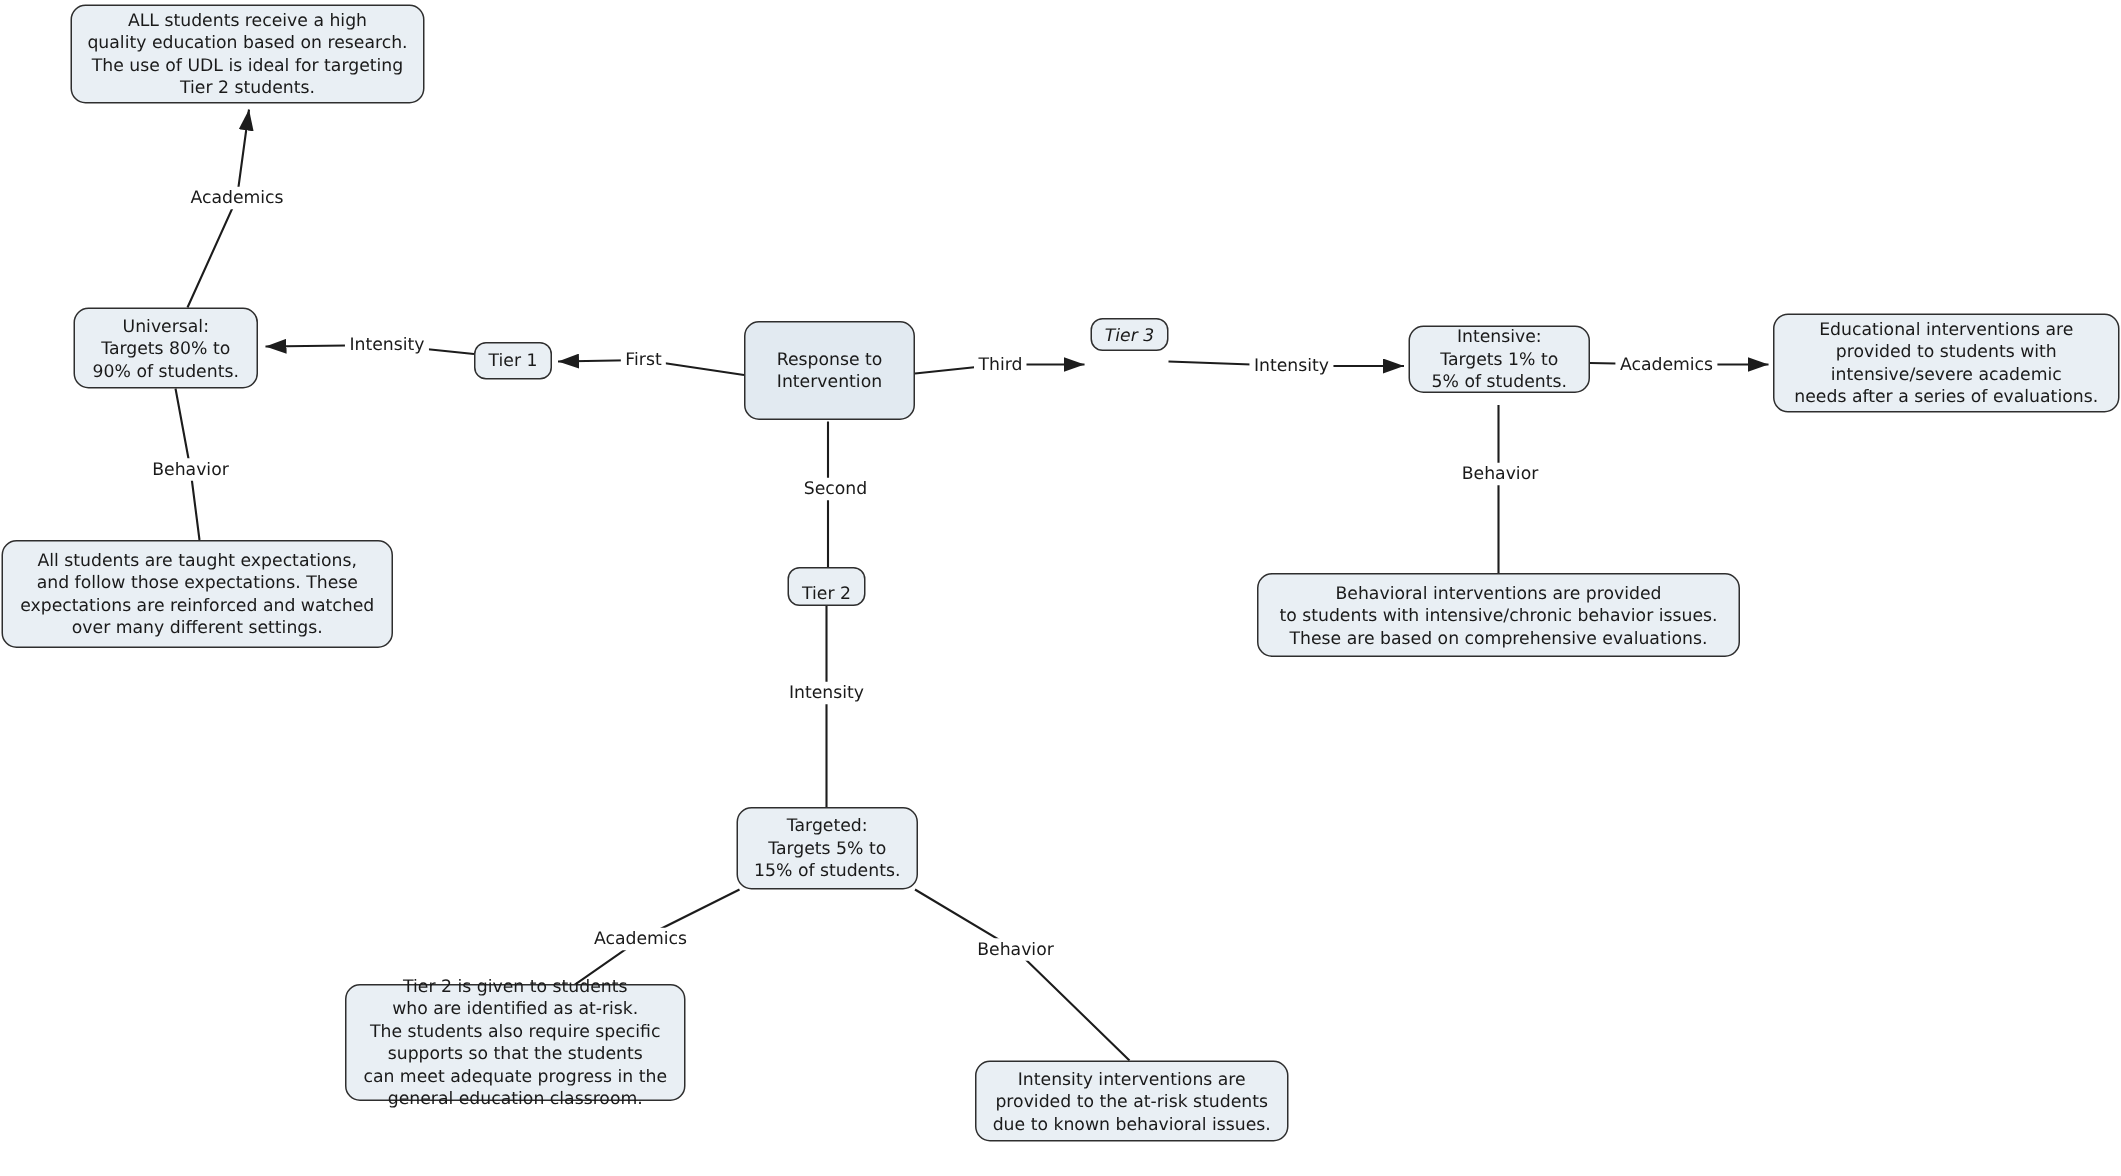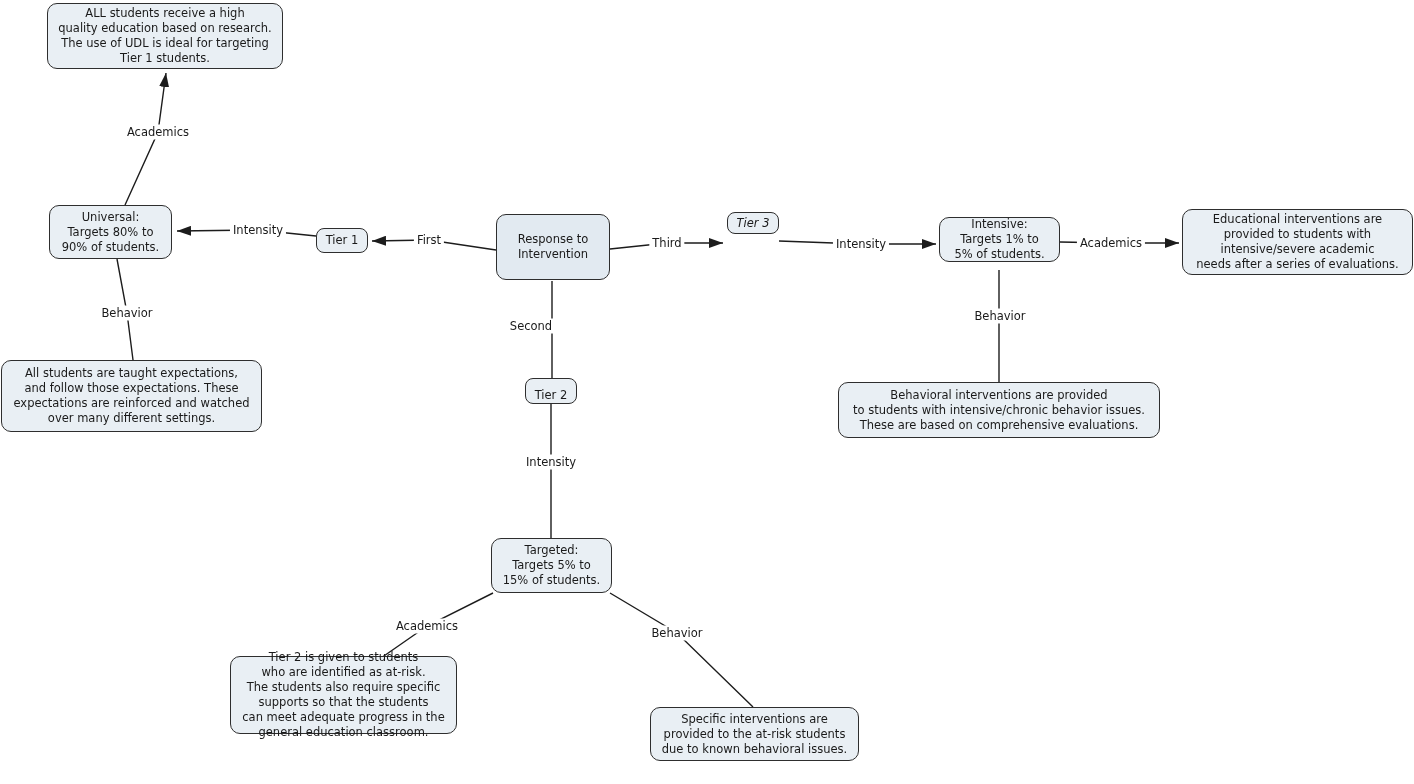--- a/index.html
+++ b/index.html
@@ -61,21 +61,21 @@
     <path d="M779,241 L861,244 L936,244" marker-end="url(#arw)"></path>
     <path d="M1060,242 L1111,243 L1179,243" marker-end="url(#arw)"></path>
     <path d="M999,270 L999,382"></path>
   </g>
 </svg>
 
 <div class="node" style="left:47px; top:3px; width:236px; height:66px;">
   <span class="txt">ALL students receive a high
 quality education based on research.
 The use of UDL is ideal for targeting
-Tier 1 students.</span>
+Tier 2 students.</span>
 </div>
 
 <div class="node" style="left:49px; top:205px; width:123px; height:54px;">
   <span class="txt">Universal:
 Targets 80% to
 90% of students.</span>
 </div>
 
 <div class="node small" style="left:316px; top:228px; width:52px; height:25px;">
   <span class="txt">Tier 1</span>
@@ -129,29 +129,29 @@
 <div class="node" style="left:230px; top:656px; width:227px; height:78px;">
   <span class="txt">Tier 2 is given to students
 who are identified as at-risk.
 The students also require specific
 supports so that the students
 can meet adequate progress in the
 general education classroom.</span>
 </div>
 
 <div class="node" style="left:650px; top:707px; width:209px; height:54px;">
-  <span class="txt">Specific interventions are
+  <span class="txt">Intensity interventions are
 provided to the at-risk students
 due to known behavioral issues.</span>
 </div>
 
 <span class="edge-label" style="left:158px; top:132px;">Academics</span>
 <span class="edge-label" style="left:127px; top:313px;">Behavior</span>
 <span class="edge-label" style="left:258px; top:230px;">Intensity</span>
 <span class="edge-label" style="left:429px; top:240px;">First</span>
-<span class="edge-label" style="left:531px; top:326px;">Second</span>
+<span class="edge-label" style="left:557px; top:326px;">Second</span>
 <span class="edge-label" style="left:667px; top:243px;">Third</span>
 <span class="edge-label" style="left:551px; top:462px;">Intensity</span>
 <span class="edge-label" style="left:427px; top:626px;">Academics</span>
 <span class="edge-label" style="left:677px; top:633px;">Behavior</span>
 <span class="edge-label" style="left:861px; top:244px;">Intensity</span>
 <span class="edge-label" style="left:1111px; top:243px;">Academics</span>
 <span class="edge-label" style="left:1000px; top:316px;">Behavior</span>
 
 </body></html>

